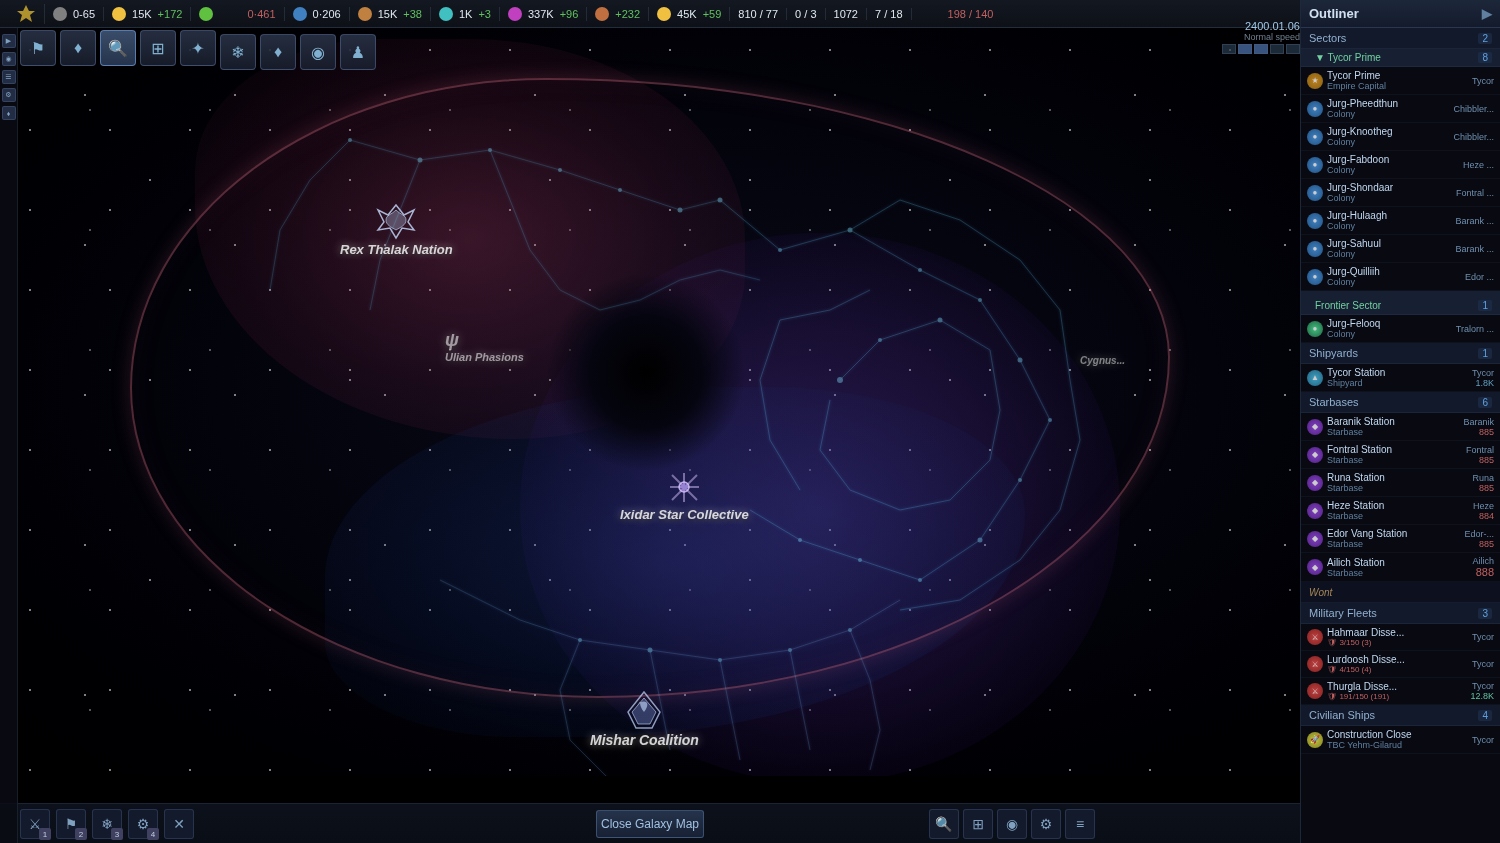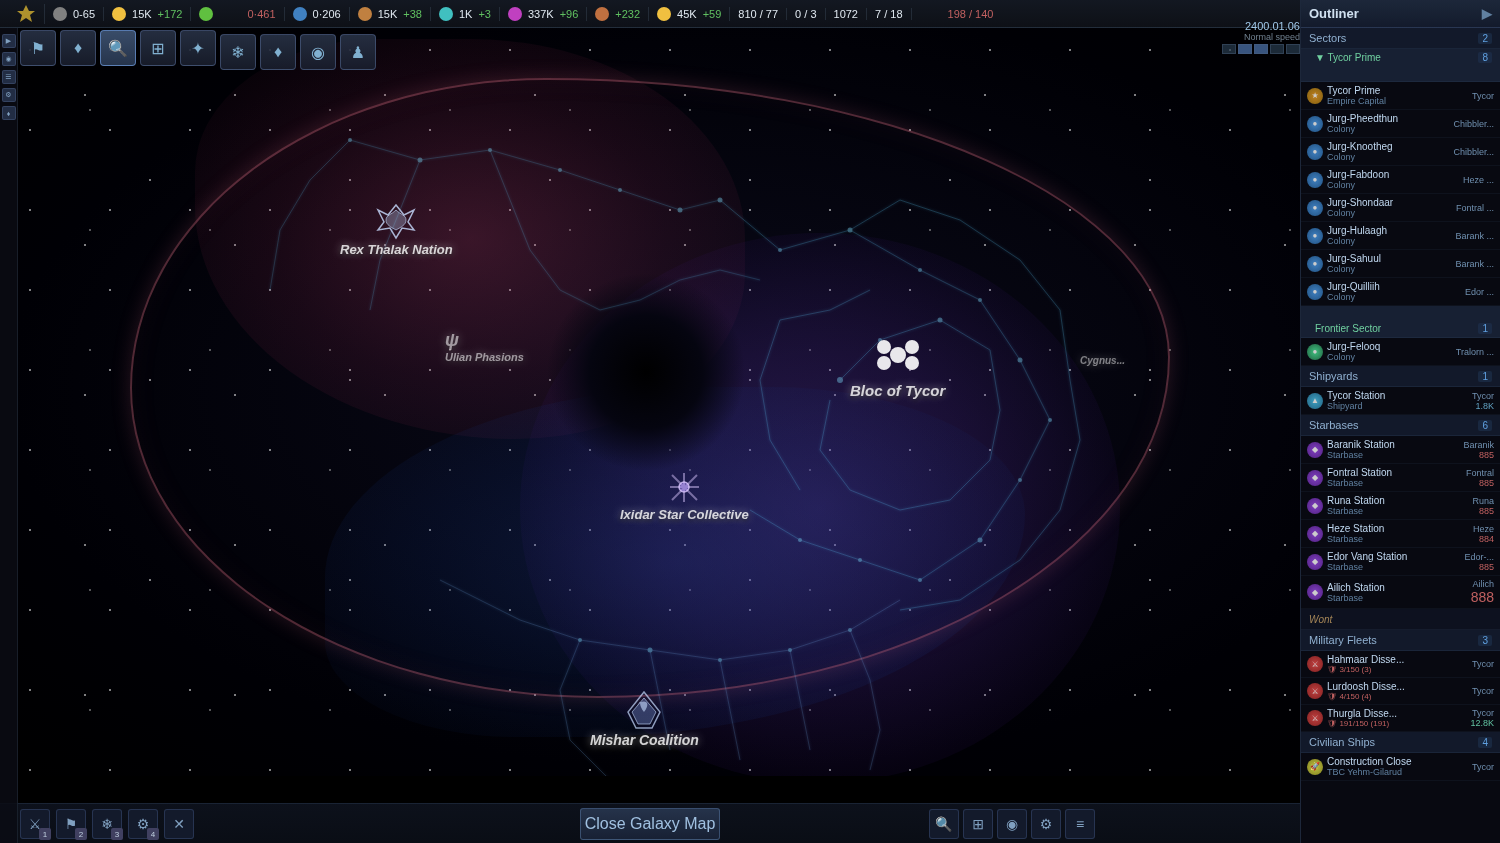--- a/index.html
+++ b/index.html
@@ -347,21 +347,21 @@
       align-items: center;
       justify-content: center;
       z-index: 100;
     }
 
     .close-galaxy-btn {
       background: linear-gradient(to bottom, rgba(40,55,80,0.9), rgba(25,35,55,0.9));
       border: 1px solid rgba(80,110,150,0.6);
       color: #a0c0e0;
       padding: 6px 4px;
-      font-size: 16px;
+      font-size: 12px;
       cursor: pointer;
       border-radius: 3px;
     }
 
     
     #bottom-left-icons {
       position: absolute;
       bottom: 4px;
       left: 20px;
       display: flex;
@@ -557,30 +557,20 @@
   </svg>
 
   <div class="nation-label" style="left:340px; top:200px; text-align:center;">
     <svg width="40" height="40" viewBox="0 0 40 40" style="display:block;margin:0 auto 2px;">
       <path d="M20 5 L28 15 L38 10 L32 22 L38 30 L26 28 L20 38 L14 28 L2 30 L8 22 L2 10 L12 15 Z" fill="none" stroke="rgba(200,220,255,0.8)" stroke-width="1.5"></path>
       <path d="M20 10 C25 15, 30 15, 30 20 C30 25, 25 27, 20 30 C15 27, 10 25, 10 20 C10 15, 15 15, 20 10Z" fill="rgba(200,220,255,0.3)" stroke="rgba(200,220,255,0.6)" stroke-width="1"></path>
     </svg>
     <span>Rex Thalak Nation</span>
   </div>
 
-  <div class="nation-label" style="left:850px; top:330px; text-align:center;">
-    <svg width="50" height="50" viewBox="0 0 50 50" style="display:block;margin:0 auto 2px;">
-      <circle cx="25" cy="25" r="8" fill="rgba(255,255,255,0.9)"></circle>
-      <circle cx="11" cy="17" r="7" fill="rgba(255,255,255,0.9)"></circle>
-      <circle cx="39" cy="17" r="7" fill="rgba(255,255,255,0.9)"></circle>
-      <circle cx="11" cy="33" r="7" fill="rgba(255,255,255,0.9)"></circle>
-      <circle cx="39" cy="33" r="7" fill="rgba(255,255,255,0.9)"></circle>
-    </svg>
-    <span style="font-size:15px;">Bloc of Tycor</span>
-  </div>
 
   <div class="nation-label" style="left:620px; top:470px; text-align:center;">
     <svg width="35" height="35" viewBox="0 0 35 35" style="display:block;margin:0 auto 2px;">
       <path d="M17 3 L17 32 M3 17 L32 17 M5 5 L30 30 M30 5 L5 30" stroke="rgba(220,200,255,0.8)" stroke-width="2" opacity="0.6"></path>
       <circle cx="17" cy="17" r="5" fill="rgba(180,150,255,0.5)" stroke="rgba(220,200,255,0.8)" stroke-width="1.5"></circle>
     </svg>
     <span>Ixidar Star Collective</span>
   </div>
 
   <div class="nation-label" style="left:590px; top:690px; text-align:center;">
@@ -699,21 +689,21 @@
   <div class="outliner-header">
     <span>Outliner</span>
     <span style="float:right; cursor:pointer; color:#6080a0;">▶</span>
   </div>
 
   <div class="outliner-section-header">
     <span>Sectors</span>
     <span class="outliner-section-count">2</span>
   </div>
 
-  <div style="background:rgba(25,35,55,0.9); padding:3px 8px 18px 14px; border-bottom:1px solid rgba(40,55,80,0.4); display:flex; align-items:flex-start; justify-content:space-between; cursor:pointer;">
+  <div style="background:rgba(25,35,55,0.9); padding:3px 8px 3px 14px; border-bottom:1px solid rgba(40,55,80,0.4); display:flex; align-items:flex-start; justify-content:space-between; cursor:pointer;">
     <span style="color:#70d0a0; font-size:10px;">▼ Tycor Prime</span>
     <span class="outliner-section-count">8</span>
   </div>
 
   <div class="outliner-item">
     <div class="outliner-item-icon icon-capital">★</div>
     <div class="outliner-item-info">
       <div class="outliner-item-name">Tycor Prime</div>
       <div class="outliner-item-sub">Empire Capital</div>
     </div>
@@ -776,21 +766,21 @@
 
   <div class="outliner-item">
     <div class="outliner-item-icon icon-colony">●</div>
     <div class="outliner-item-info">
       <div class="outliner-item-name">Jurg-Quilliih</div>
       <div class="outliner-item-sub">Colony</div>
     </div>
     <div class="outliner-item-loc">Edor ...</div>
   </div>
 
-  <div style="background:rgba(25,35,55,0.9); padding:17px 8px 3px 14px; border-bottom:1px solid rgba(40,55,80,0.4); display:flex; align-items:center; justify-content:space-between; cursor:pointer;">
+  <div style="background:rgba(25,35,55,0.9); padding:9px 8px 3px 14px; border-bottom:1px solid rgba(40,55,80,0.4); display:flex; align-items:center; justify-content:space-between; cursor:pointer;">
     <span style="color:#70d0a0; font-size:10px;">Frontier Sector</span>
     <span class="outliner-section-count">1</span>
   </div>
 
   <div class="outliner-item">
     <div class="outliner-item-icon icon-frontier">●</div>
     <div class="outliner-item-info">
       <div class="outliner-item-name">Jurg-Felooq</div>
       <div class="outliner-item-sub">Colony</div>
     </div>
@@ -880,21 +870,21 @@
   </div>
 
   <div class="outliner-item">
     <div class="outliner-item-icon icon-starbase">◆</div>
     <div class="outliner-item-info">
       <div class="outliner-item-name">Ailich Station</div>
       <div class="outliner-item-sub">Starbase</div>
     </div>
     <div style="text-align:right; flex-shrink:0;">
       <div class="outliner-item-loc">Ailich</div>
-      <div style="font-size:14px; color:#c06060;">888</div>
+      <div style="font-size:11px; color:#c06060;">888</div>
     </div>
   </div>
 
   <div style="padding:4px 8px; background:rgba(15,20,35,0.8); border-bottom:1px solid rgba(40,55,80,0.3);">
     <span style="color:rgba(200,160,100,0.8); font-size:10px; font-style:italic;">Wont</span>
   </div>
 
   <div class="outliner-section-header">
     <span>Military Fleets</span>
     <span class="outliner-section-count">3</span>

